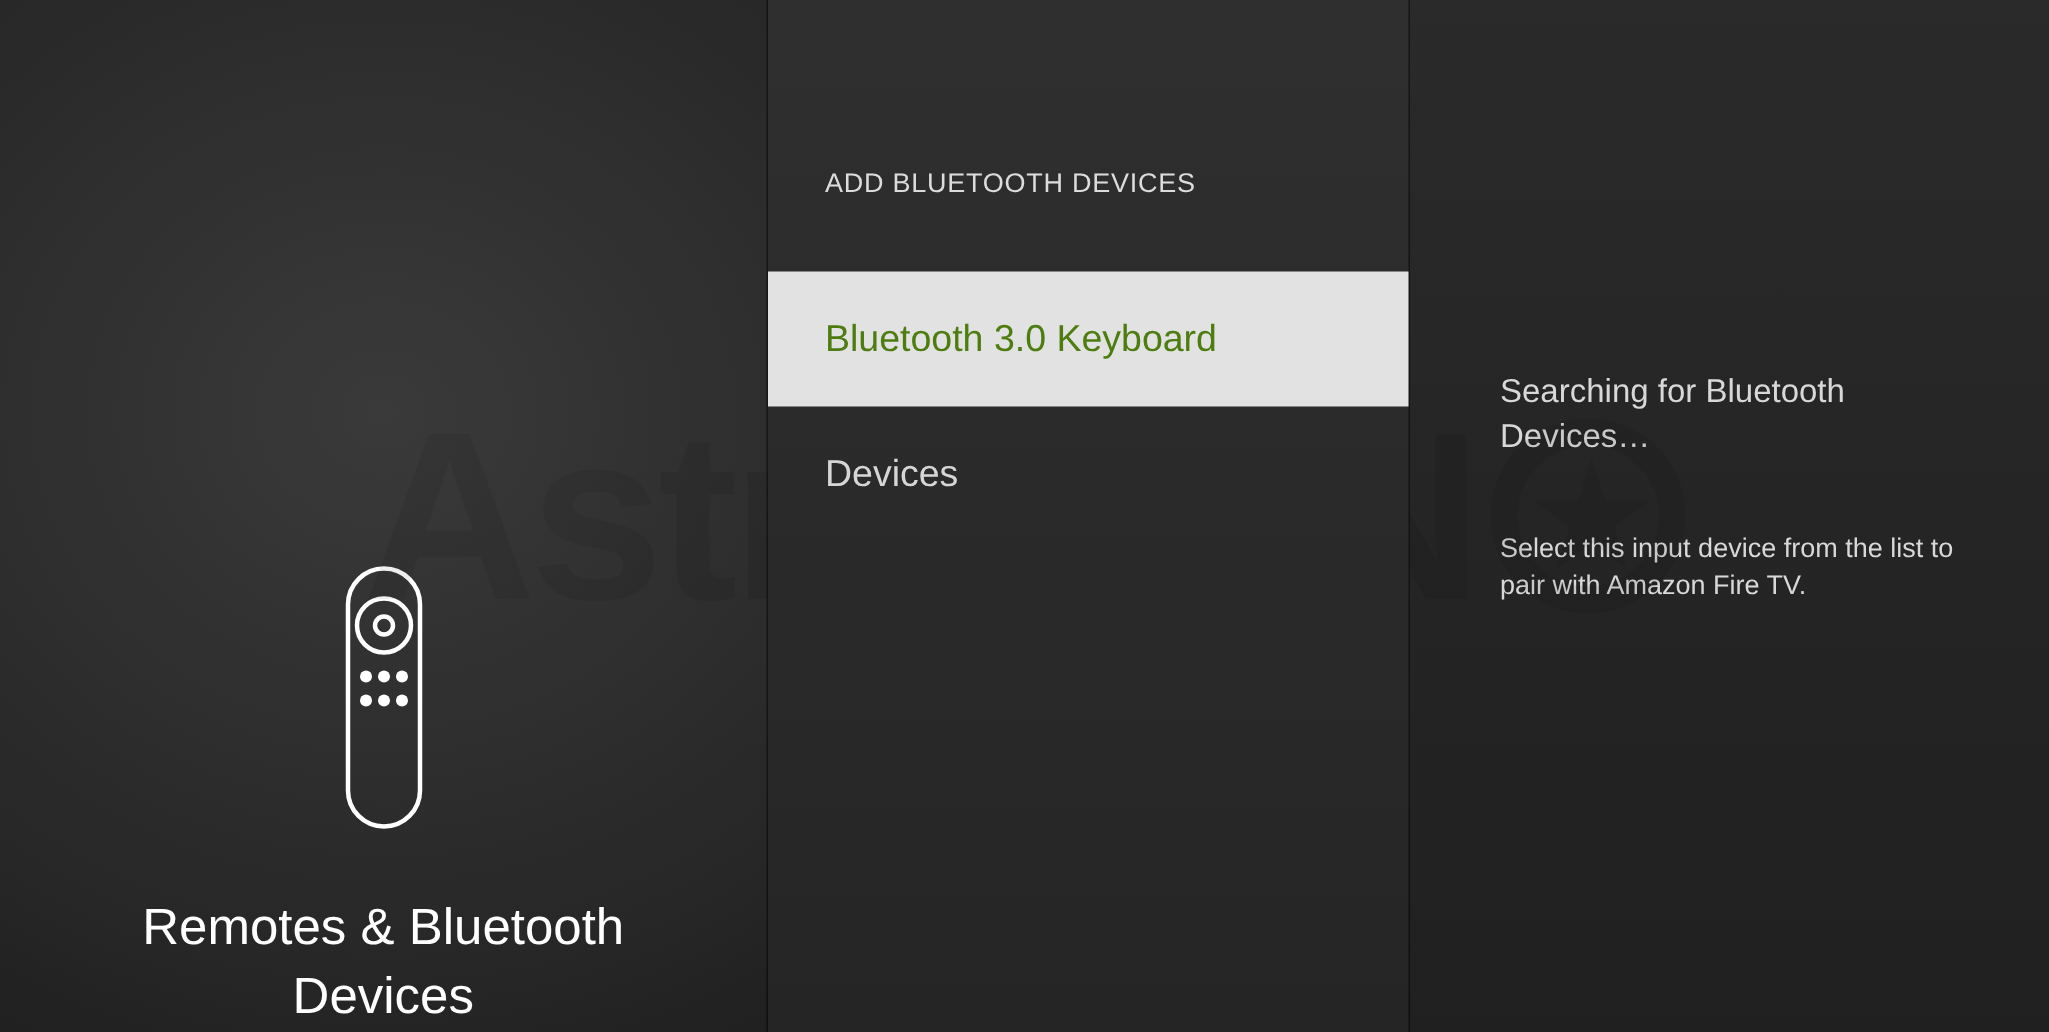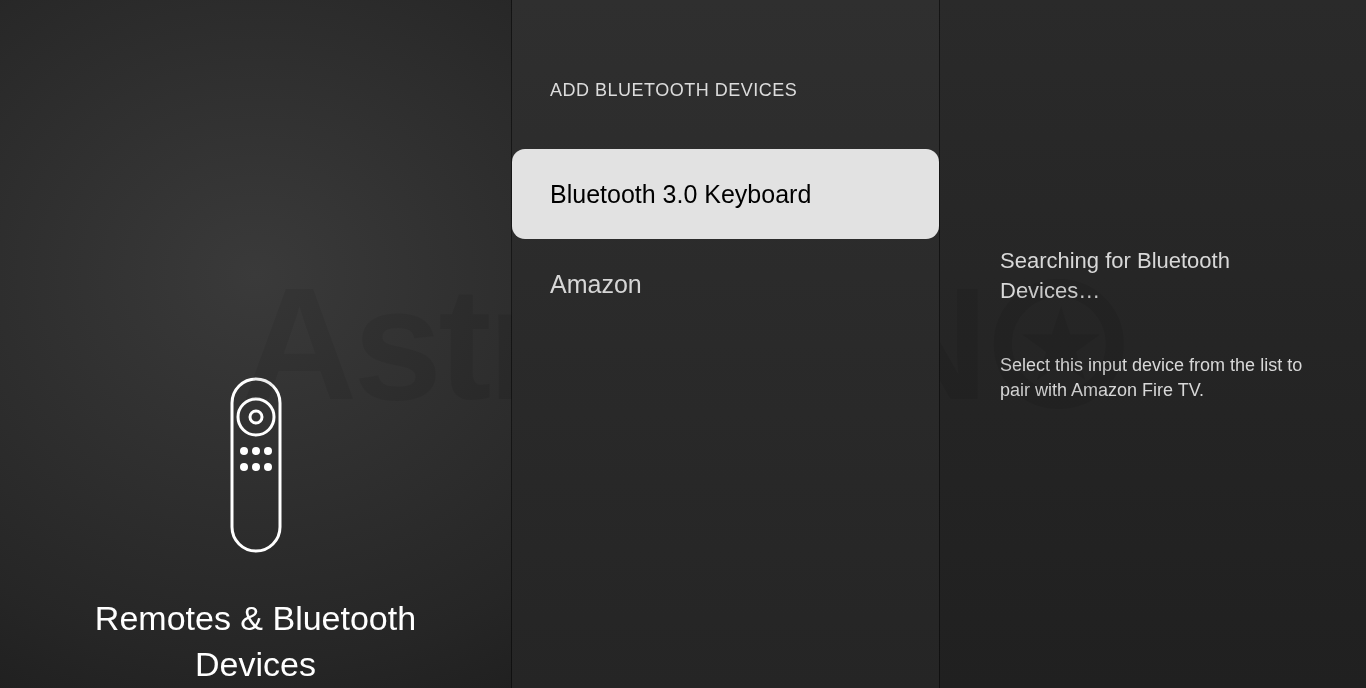--- a/index.html
+++ b/index.html
@@ -50,21 +50,21 @@
     justify-content: flex-end;
     border-right: 1px solid rgba(0,0,0,0.5);
     gap: 11px;
   }
   .col-mid {
     width: 428px;
     height: 100%;
     background: linear-gradient(180deg, #2f2f2f 0%, #252525 100%);
     border-right: 1px solid rgba(0,0,0,0.55);
     position: relative;
-    padding-top: 80px;
+    padding-top: 112px;
   }
   .col-right {
     width: 426px;
     height: 100%;
     background: linear-gradient(180deg, #2a2a2a 0%, #202020 100%);
     padding: 218px 60px 0 60px;
   }
 
   
   .remote-svg { margin-bottom: 30px; }
@@ -90,23 +90,22 @@
     height: 90px;
     display: flex;
     align-items: center;
     padding-left: 38px;
     font-size: 25px;
     color: #d6d6d6;
     cursor: pointer;
   }
   .list-item.selected {
     background: #e2e2e2;
-    color: #000000;
+    color: #4d7c0f;
     font-weight: 500;
-    border-radius: 13px;
   }
 
   
   .info-line1 {
     font-size: 22px;
     color: #d8d8d8;
     line-height: 1.35;
     margin-bottom: 48px;
     margin-top: 28px;
   }
@@ -140,20 +139,20 @@
 </div>
 
 <div class="col-mid">
   <div class="mid-header">ADD BLUETOOTH DEVICES</div>
 
   <div class="list-item selected">
     <span>Bluetooth 3.0 Keyboard</span>
   </div>
 
   <div class="list-item">
-    <span>Amazon</span>
+    <span>Devices</span>
   </div>
 </div>
 
 <div class="col-right">
   <div class="info-line1">Searching for Bluetooth Devices…</div>
   <div class="info-line2">Select this input device from the list to pair with Amazon Fire TV.</div>
 </div>
 
 </body></html>

